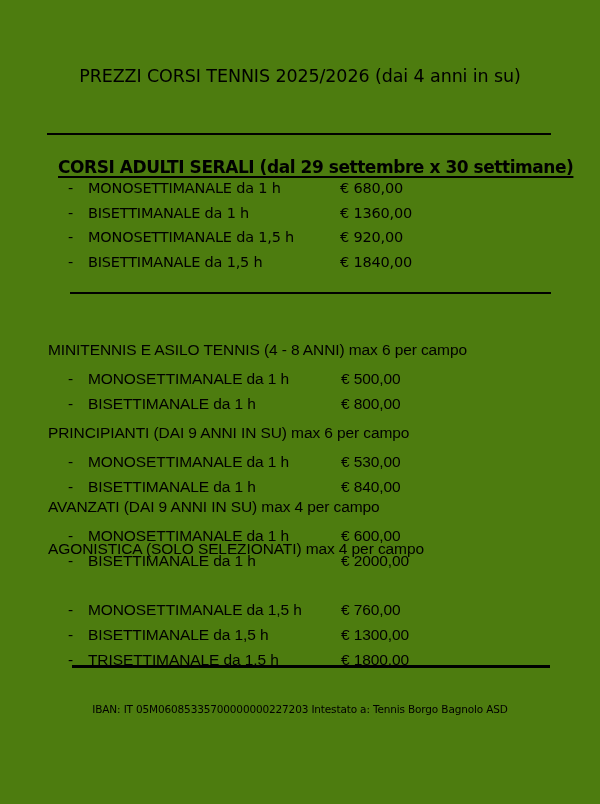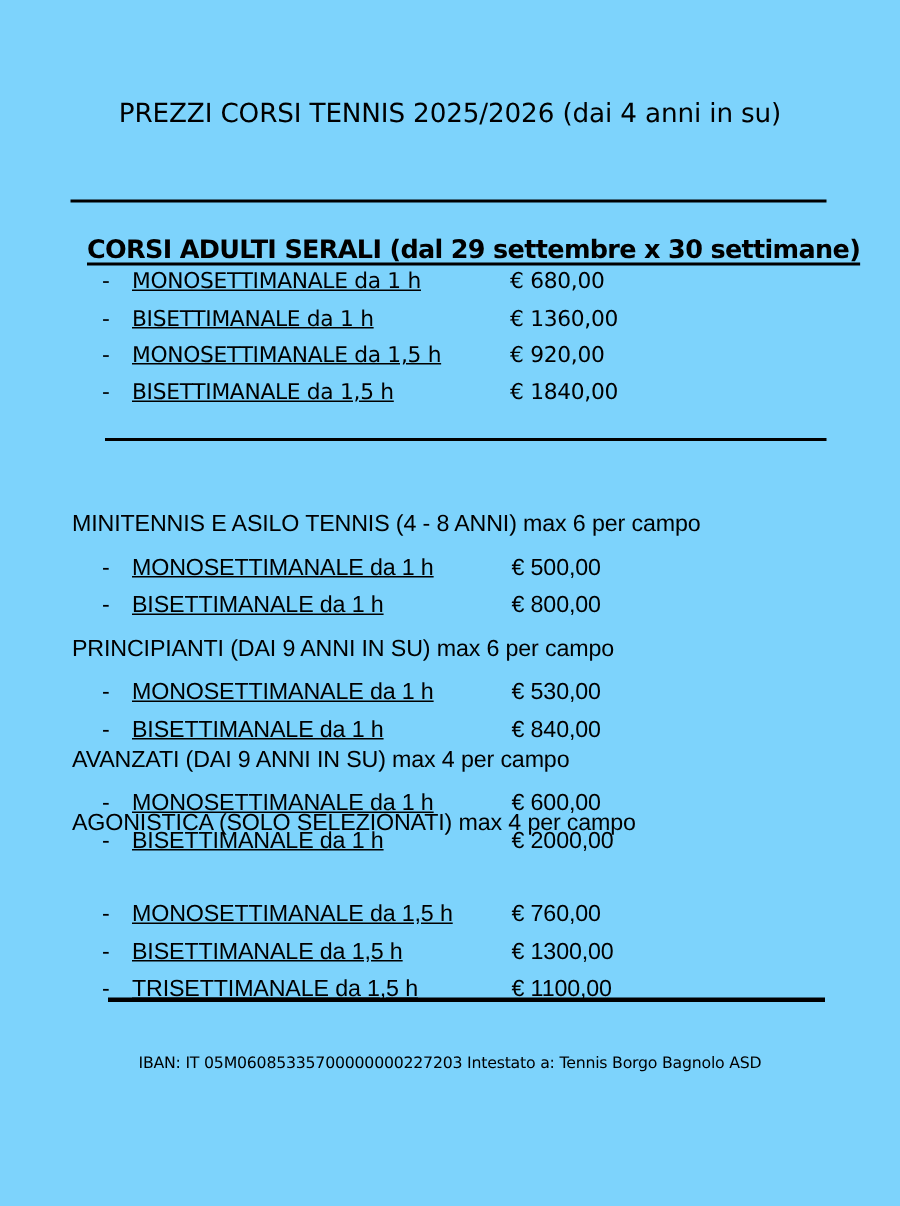--- a/index.html
+++ b/index.html
@@ -12,21 +12,21 @@
     height: 804px;
     position: relative;
     font-family: "Liberation Sans", sans-serif;
     color: #000000;
     overflow: hidden;
   }
 
   .page {
     position: absolute;
     inset: 0;
-    background: #7dd3fc;
+    background: #4d7c0f;
   }
 
   
   .doc-title {
     position: absolute;
     left: 0;
     right: 0;
     top: 66px;
     text-align: center;
     font-family: "DejaVu Sans", sans-serif;
@@ -80,21 +80,20 @@
     position: absolute;
     left: 0;
     top: 0;
     width: 16px;
     text-align: left;
   }
   .item-label {
     position: absolute;
     top: 0;
     white-space: nowrap;
-    text-decoration: underline;
   }
   .item-price {
     position: absolute;
     top: 0;
     white-space: nowrap;
   }
 
   
   .adults .dash,
   .adults .item-label,
@@ -205,21 +204,21 @@
         <span class="item-price" style="left: 273px;">€ 760,00</span>
       </div>
       <div class="price-row" style="left: 68px; top: 626px;">
         <span class="dash">-</span>
         <span class="item-label" style="left: 20px;">BISETTIMANALE da 1,5 h</span>
         <span class="item-price" style="left: 273px;">€ 1300,00</span>
       </div>
       <div class="price-row" style="left: 68px; top: 651px;">
         <span class="dash">-</span>
         <span class="item-label" style="left: 20px;">TRISETTIMANALE da 1,5 h</span>
-        <span class="item-price" style="left: 273px;">€ 1100,00</span>
+        <span class="item-price" style="left: 273px;">€ 1800,00</span>
       </div>
     </div>
 
   <div class="rule rule-3"></div>
 
   <div class="footer-iban">IBAN: IT 05M06085335700000000227203 Intestato a: Tennis Borgo Bagnolo ASD</div>
 
 </div>
 
 </body></html>

